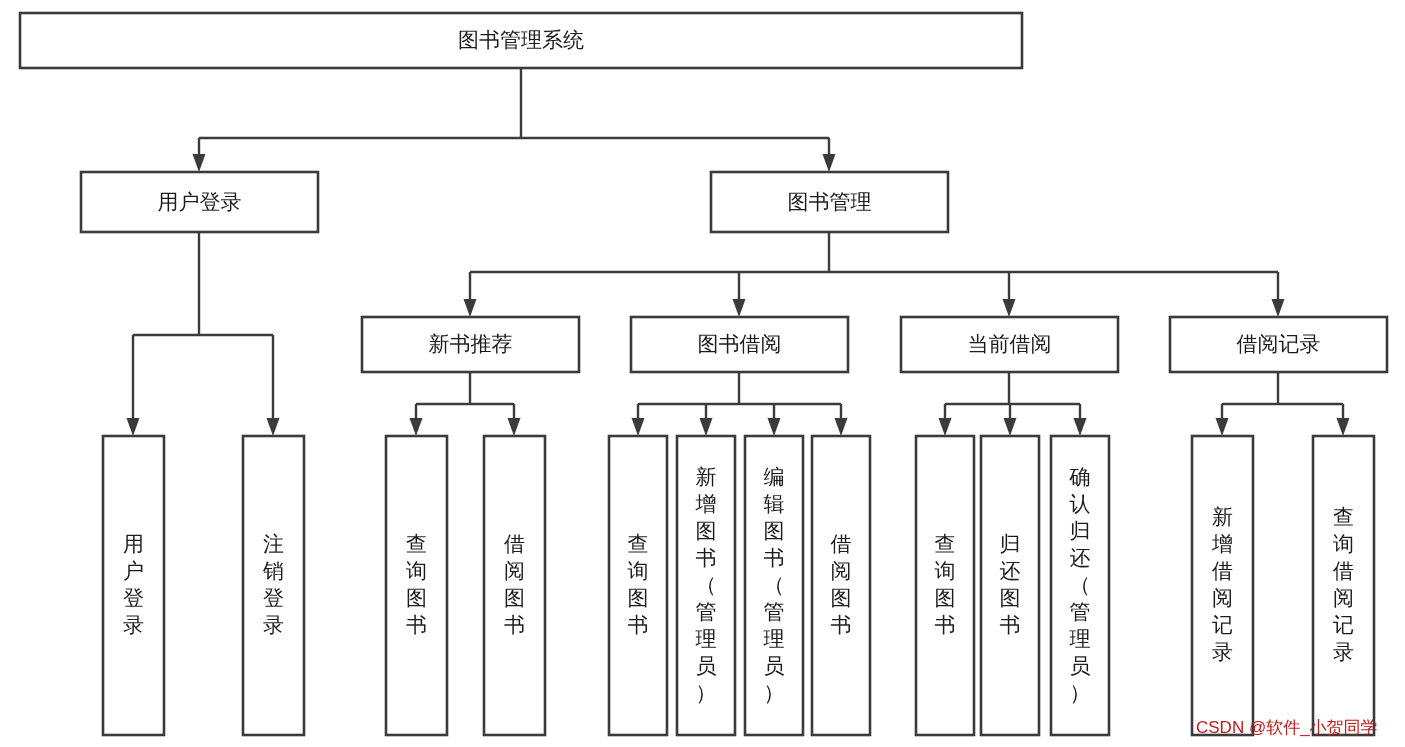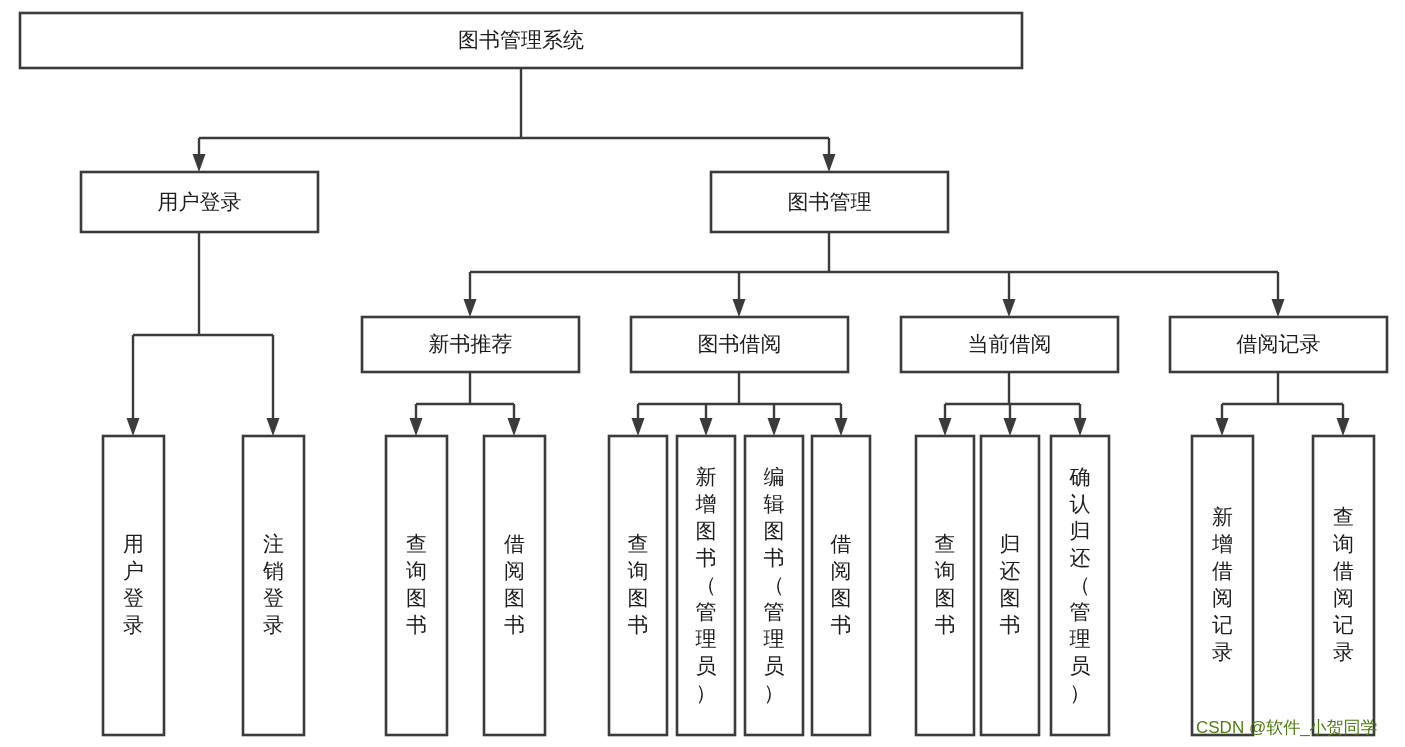--- a/index.html
+++ b/index.html
@@ -209,14 +209,14 @@
         <g>
           <rect class="node-box" x="1192" y="436" width="61" height="299"></rect>
           <text x="1222.5" y="0" class="node-label"><tspan x="1222.5" y="518">新</tspan><tspan x="1222.5" y="545">增</tspan><tspan x="1222.5" y="572">借</tspan><tspan x="1222.5" y="599">阅</tspan><tspan x="1222.5" y="626">记</tspan><tspan x="1222.5" y="653">录</tspan></text>
         </g>
         <g>
           <rect class="node-box" x="1313" y="436" width="61" height="299"></rect>
           <text x="1343.5" y="0" class="node-label"><tspan x="1343.5" y="518">查</tspan><tspan x="1343.5" y="545">询</tspan><tspan x="1343.5" y="572">借</tspan><tspan x="1343.5" y="599">阅</tspan><tspan x="1343.5" y="626">记</tspan><tspan x="1343.5" y="653">录</tspan></text>
         </g>
       </g>
   </svg>
-  <div class="watermark" style="left: 1196px; top: 716px; color: #4d7c0f;">CSDN @软件_小贺同学</div>
+  <div class="watermark" style="left: 1196px; top: 716px; color: #b91c1c;">CSDN @软件_小贺同学</div>
 </div>
 
 </body></html>

